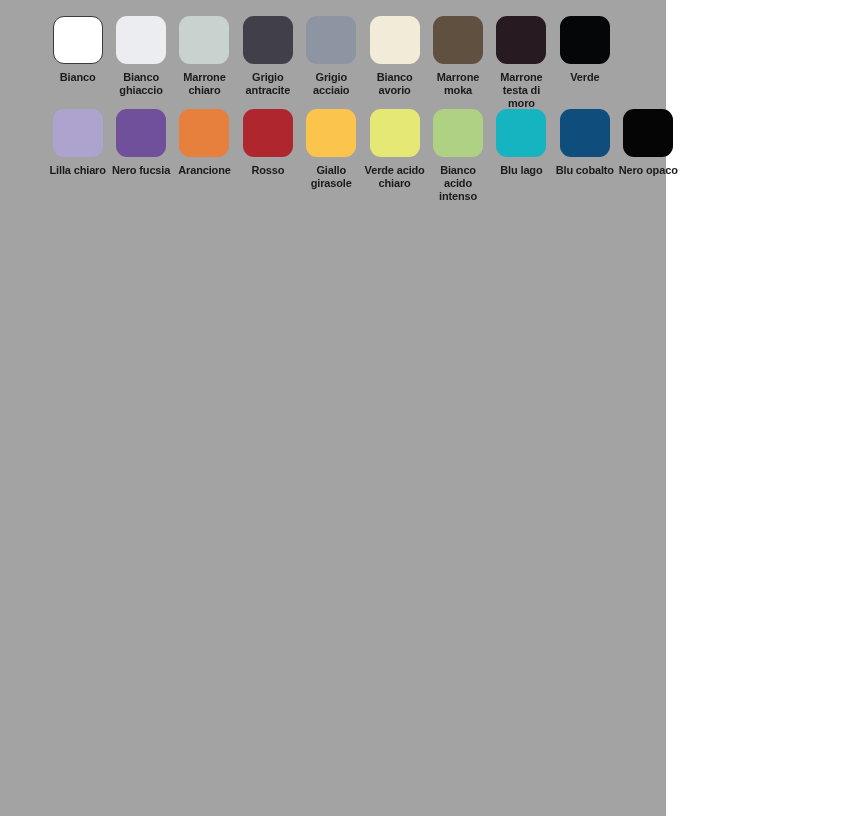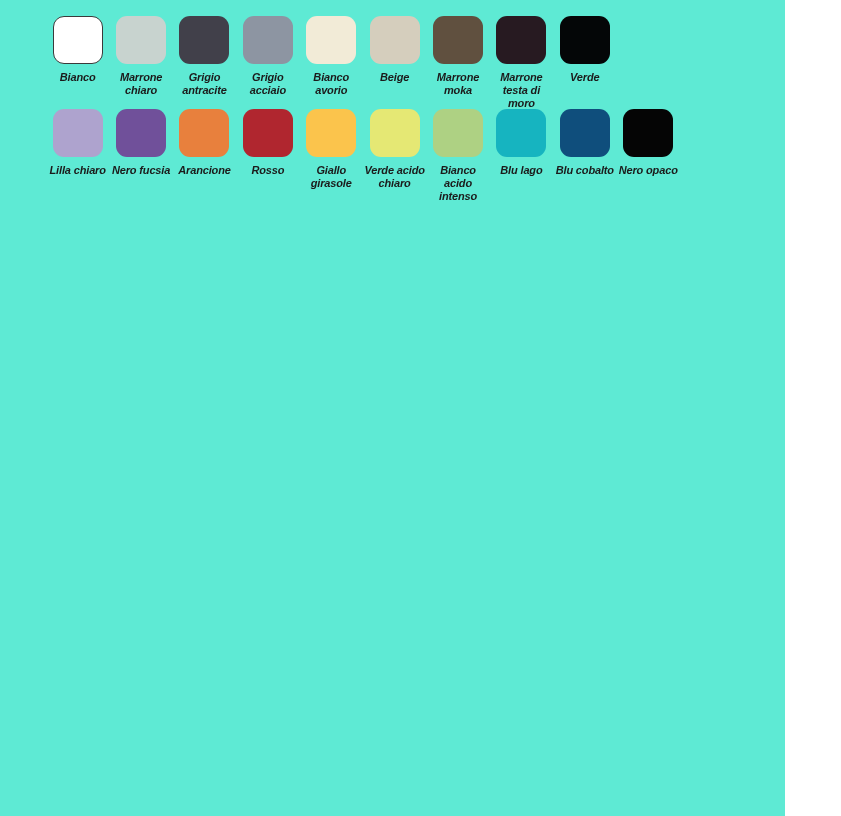--- a/index.html
+++ b/index.html
@@ -11,24 +11,23 @@
   body {
     width: 841px;
     height: 816px;
     font-family: "Liberation Sans", "DejaVu Sans", sans-serif;
     -webkit-font-smoothing: antialiased;
     overflow: hidden;
   }
 
   #palette-board {
     position: relative;
-    width: 785px;
+    width: 666px;
     height: 816px;
-    background: #5eead4;
-    font-style: italic;
+    background: #a3a3a3;
   }
 
   .swatch-row {
     position: absolute;
     left: 46px;
     display: flex;
     flex-direction: row;
     align-items: flex-start;
   }
 
@@ -73,38 +72,38 @@
 </head>
 <body style="background: rgb(255, 255, 255);">
 
 <div id="palette-board">
   <div class="swatch-row row-1">
       <div class="swatch-cell">
         <div class="swatch-chip outlined" style="background-color: rgb(255, 255, 255);"></div>
         <div class="swatch-label">Bianco</div>
       </div>
       <div class="swatch-cell">
+        <div class="swatch-chip" style="background-color: rgb(236, 237, 241);"></div>
+        <div class="swatch-label">Bianco ghiaccio</div>
+      </div>
+      <div class="swatch-cell">
         <div class="swatch-chip" style="background-color: rgb(200, 211, 207);"></div>
         <div class="swatch-label">Marrone chiaro</div>
       </div>
       <div class="swatch-cell">
         <div class="swatch-chip" style="background-color: rgb(65, 64, 74);"></div>
         <div class="swatch-label">Grigio antracite</div>
       </div>
       <div class="swatch-cell">
         <div class="swatch-chip" style="background-color: rgb(141, 149, 162);"></div>
         <div class="swatch-label">Grigio acciaio</div>
       </div>
       <div class="swatch-cell">
         <div class="swatch-chip" style="background-color: rgb(242, 235, 215);"></div>
         <div class="swatch-label">Bianco avorio</div>
-      </div>
-      <div class="swatch-cell">
-        <div class="swatch-chip" style="background-color: rgb(213, 206, 189);"></div>
-        <div class="swatch-label">Beige</div>
       </div>
       <div class="swatch-cell">
         <div class="swatch-chip" style="background-color: rgb(96, 80, 63);"></div>
         <div class="swatch-label">Marrone moka</div>
       </div>
       <div class="swatch-cell">
         <div class="swatch-chip" style="background-color: rgb(39, 26, 33);"></div>
         <div class="swatch-label">Marrone testa di moro</div>
       </div>
       <div class="swatch-cell">

